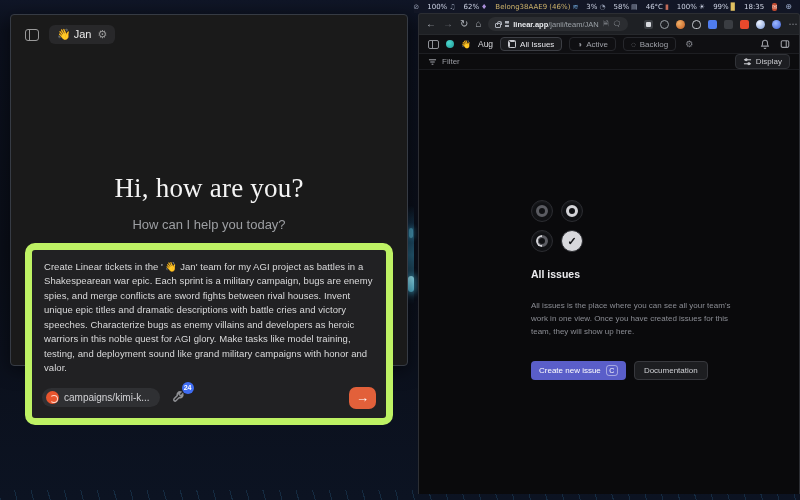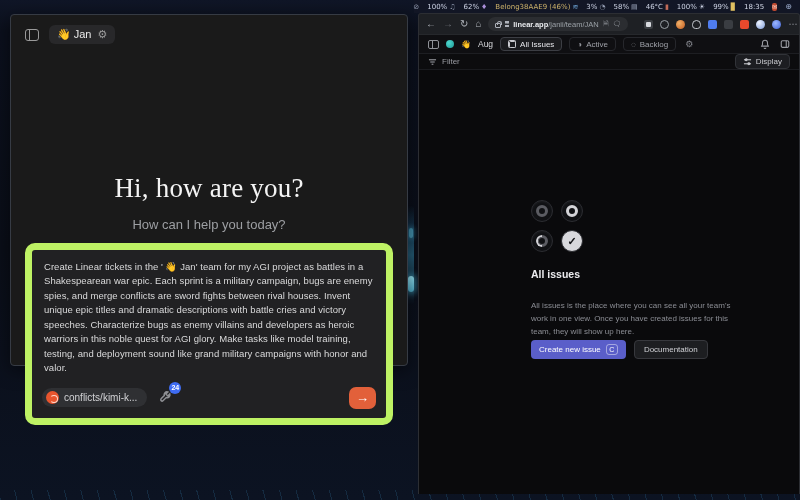--- a/index.html
+++ b/index.html
@@ -135,21 +135,21 @@
   .donut.dim .ring { border-color:#5b5c62; }
   .donut.half .ring { border-color:#5b5c62; }
   .donut.half::after { content:""; position:absolute; inset:4px; border-radius:50%;
     background:linear-gradient(90deg,#d4d4d8 50%, transparent 50%);
     -webkit-mask:radial-gradient(circle, transparent 0 4px, #000 4.5px); mask:radial-gradient(circle, transparent 0 4px, #000 4.5px); }
   .donut.done { background:#d8d8dc; }
   .donut.done .check { position:absolute; inset:0; display:flex; align-items:center; justify-content:center;
     color:#141518; font-size:11px; font-weight:700; }
   .es-title { margin-top:13px; font-size:10.5px; font-weight:700; color:#ececef; }
   .es-desc { margin-top:20px; font-size:8px; line-height:1.6; color:#8b8d94; }
-  .es-buttons { margin-top:2px; display:flex; gap:8px; }
+  .es-buttons { margin-top:23px; display:flex; gap:8px; }
   .btn-primary { display:flex; align-items:center; gap:5px; background:#5a5ec9; color:#fff;
     font-size:8px; padding:4px 8px; border-radius:4px; border:none; }
   .kbd { border:1px solid rgba(255,255,255,.45); border-radius:3px; padding:0 2.5px; font-size:7px; line-height:9px; }
   .btn-secondary { background:#1d1e21; border:1px solid #37383d; color:#cfd0d4;
     font-size:8px; padding:4px 9px; border-radius:4px; }
 </style>
 </head>
 <body>
 
 <div class="screen">
@@ -170,21 +170,21 @@
     <div class="hero">
       <h1>Hi, how are you?</h1>
       <p>How can I help you today?</p>
     </div>
 
     <div class="prompt-card">
       <div class="prompt-text">Create Linear tickets in the ' 👋 Jan' team for my AGI project as battles in a Shakespearean war epic. Each sprint is a military campaign, bugs are enemy spies, and merge conflicts are sword fights between rival houses. Invent unique epic titles and dramatic descriptions with battle cries and victory speeches. Characterize bugs as enemy villains and developers as heroic warriors in this noble quest for AGI glory. Make tasks like model training, testing, and deployment sound like grand military campaigns with honor and valor.</div>
       <div class="prompt-bottom">
         <span class="model-pill">
           <span class="model-logo"></span>
-          <span>conflicts/kimi-k...</span>
+          <span>campaigns/kimi-k...</span>
         </span>
         <span class="tools-wrap">
           <svg class="wrench" viewBox="0 0 14 14">
             <path d="M9.5 2.2 a3 3 0 0 0 -3.8 3.8 L2.2 9.5 a1.5 1.5 0 0 0 2.1 2.1 L7.8 8.1 a3 3 0 0 0 3.8 -3.8 L9.5 6.4 7.4 4.3 Z"></path>
           </svg>
           <span class="tools-badge">24</span>
         </span>
         <button class="send-btn">
           <span>→</span>
         </button>

